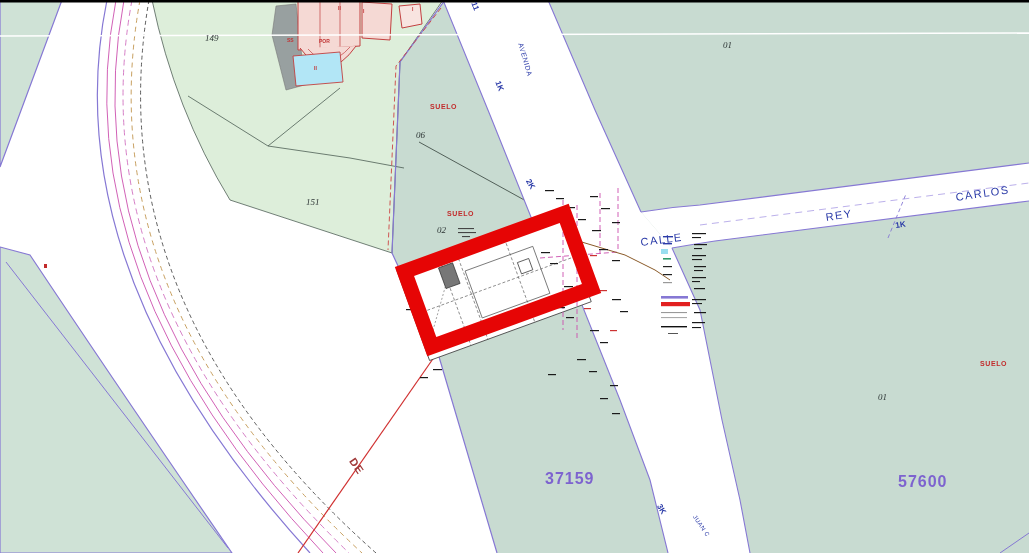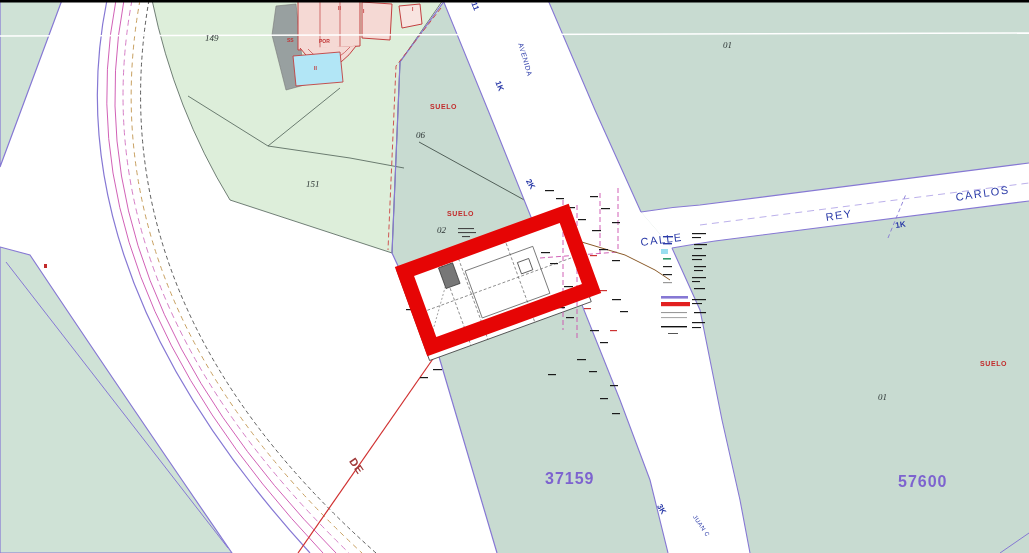--- a/index.html
+++ b/index.html
@@ -178,21 +178,21 @@
     </g>
 
     <path d="M0,36 L1029,33" stroke="#ffffff" stroke-width="1.6" fill="none"></path>
 
     <rect x="413" y="240" width="170" height="80" fill="none" stroke="#e60505" stroke-width="15" transform="rotate(-20 498 280)"></rect>
 
     <rect x="0" y="0" width="1029" height="2.5" fill="#000"></rect>
   </svg>
 
   <div class="lbl num" style="left:205px;top:34px">149</div>
-  <div class="lbl num" style="left:306px;top:180px">151</div>
+  <div class="lbl num" style="left:306px;top:198px">151</div>
   <div class="lbl num" style="left:416px;top:131px">06</div>
   <div class="lbl num" style="left:437px;top:226px">02</div>
   <div class="lbl num" style="left:723px;top:41px">01</div>
   <div class="lbl num" style="left:878px;top:393px">01</div>
 
   <div class="lbl suelo" style="left:430px;top:103px">SUELO</div>
   <div class="lbl suelo" style="left:447px;top:210px">SUELO</div>
   <div class="lbl suelo" style="left:980px;top:360px">SUELO</div>
 
   <div class="lbl refnum" style="left:545px;top:471px">37159</div>

